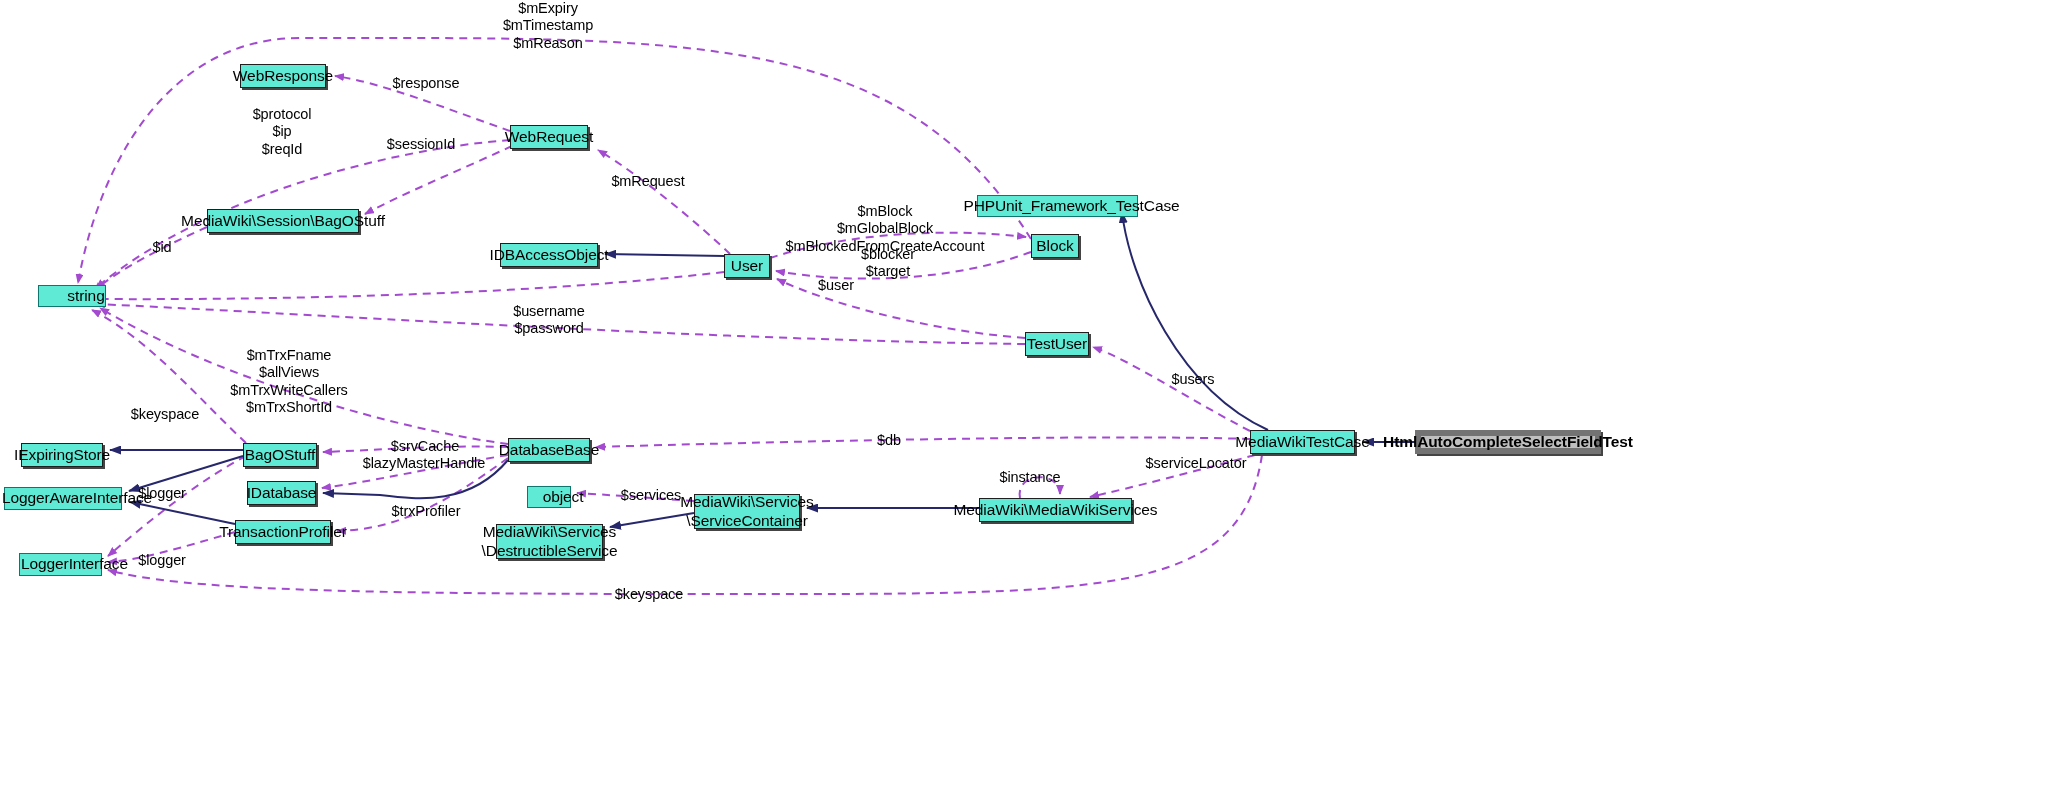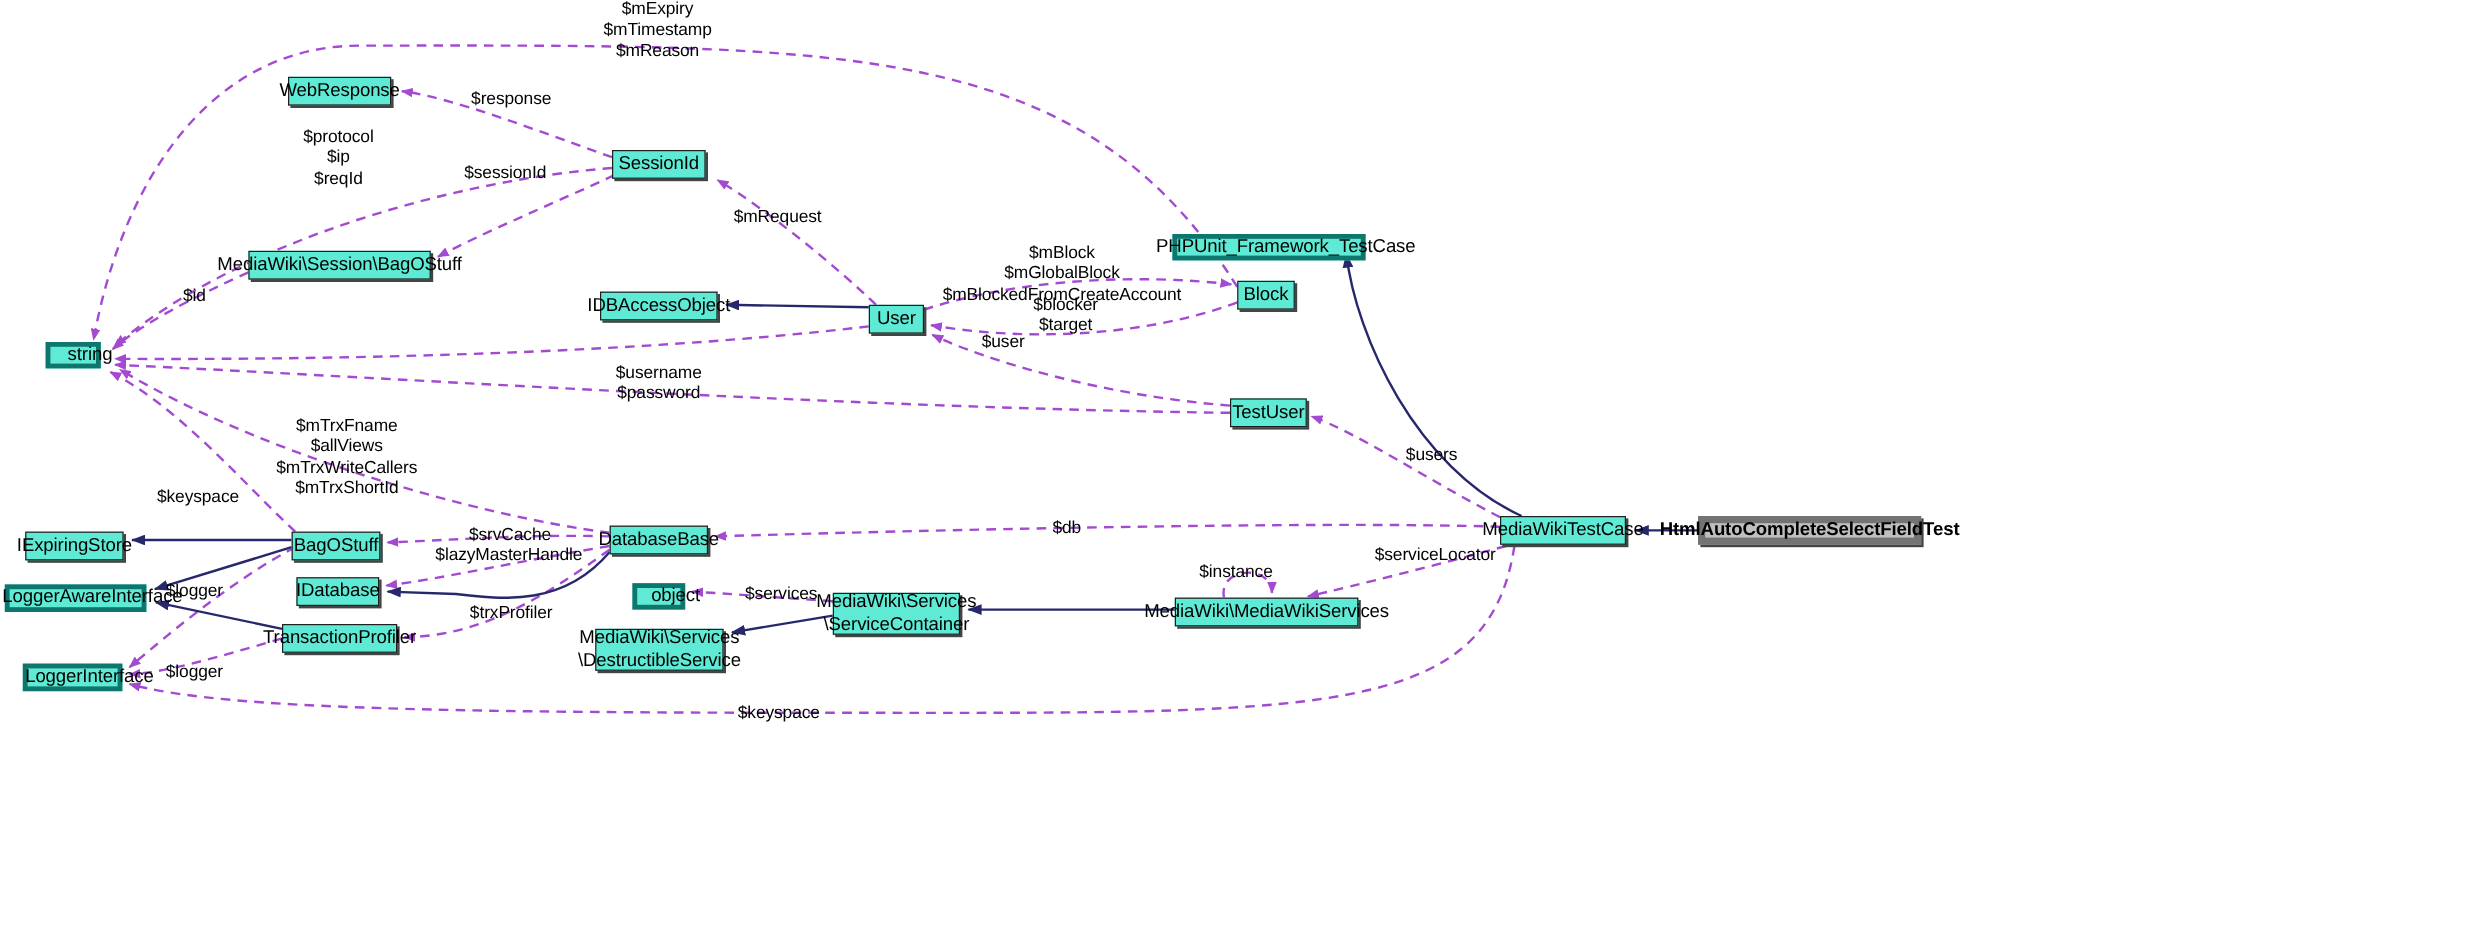--- a/index.html
+++ b/index.html
@@ -44,21 +44,21 @@
     white-space: pre;
     letter-spacing: -0.1px;
   }
   
   .node.solid {
     box-shadow: 2px 2px 0 0 #444444;
     border: 1px solid #1f1f1f;
   }
   
   .node.extern {
-    border: 4px solid #0f766e;
+    border: 1px solid #0f766e;
     box-shadow: none;
     padding-left: 28px;
   }
   .node.highlight {
     background: #bfbfbf;
     border: 6px solid #737373;
     box-shadow: 2px 2px 0 0 #444444;
     font-weight: bold;
   }
   .edge-label {
@@ -155,27 +155,27 @@
       <path d="M508,460 C470,505 420,500 380,495 L323,493"></path>
 
       <path d="M694,513 L610,527"></path>
 
       <path d="M979,508 L807,508"></path>
     </g>
   </svg>
 
   <div id="node-layer">
       <div class="node solid" style="left: 240px; top: 64px; width: 86px; height: 24px;"><span>WebResponse</span></div>
-      <div class="node solid" style="left: 510px; top: 125px; width: 78px; height: 24px;"><span>SessionId</span></div>
+      <div class="node solid" style="left: 510px; top: 125px; width: 78px; height: 24px;"><span>WebRequest</span></div>
       <div class="node solid" style="left: 207px; top: 209px; width: 152px; height: 24px;"><span>MediaWiki\Session\BagOStuff</span></div>
       <div class="node extern" style="left: 977px; top: 195px; width: 161px; height: 22px;"><span>PHPUnit_Framework_TestCase</span></div>
       <div class="node solid" style="left: 500px; top: 243px; width: 98px; height: 24px;"><span>IDBAccessObject</span></div>
       <div class="node solid" style="left: 724px; top: 254px; width: 46px; height: 24px;"><span>User</span></div>
       <div class="node solid" style="left: 1031px; top: 234px; width: 48px; height: 24px;"><span>Block</span></div>
-      <div class="node extern" style="left: 38px; top: 285px; width: 46px; height: 22px;"><span>string</span></div>
+      <div class="node extern" style="left: 38px; top: 285px; width: 68px; height: 22px;"><span>string</span></div>
       <div class="node solid" style="left: 1025px; top: 332px; width: 64px; height: 24px;"><span>TestUser</span></div>
       <div class="node solid" style="left: 1250px; top: 430px; width: 105px; height: 24px;"><span>MediaWikiTestCase</span></div>
       <div class="node highlight" style="left: 1415px; top: 430px; width: 186px; height: 24px;"><span>HtmlAutoCompleteSelectFieldTest</span></div>
       <div class="node solid" style="left: 21px; top: 443px; width: 82px; height: 24px;"><span>IExpiringStore</span></div>
       <div class="node solid" style="left: 243px; top: 443px; width: 74px; height: 24px;"><span>BagOStuff</span></div>
       <div class="node solid" style="left: 508px; top: 438px; width: 82px; height: 24px;"><span>DatabaseBase</span></div>
       <div class="node extern" style="left: 4px; top: 487px; width: 118px; height: 23px;"><span>LoggerAwareInterface</span></div>
       <div class="node solid" style="left: 247px; top: 481px; width: 69px; height: 24px;"><span>IDatabase</span></div>
       <div class="node extern" style="left: 527px; top: 486px; width: 44px; height: 22px;"><span>object</span></div>
       <div class="node solid" style="left: 694px; top: 494px; width: 106px; height: 35px;"><span>MediaWiki\Services

